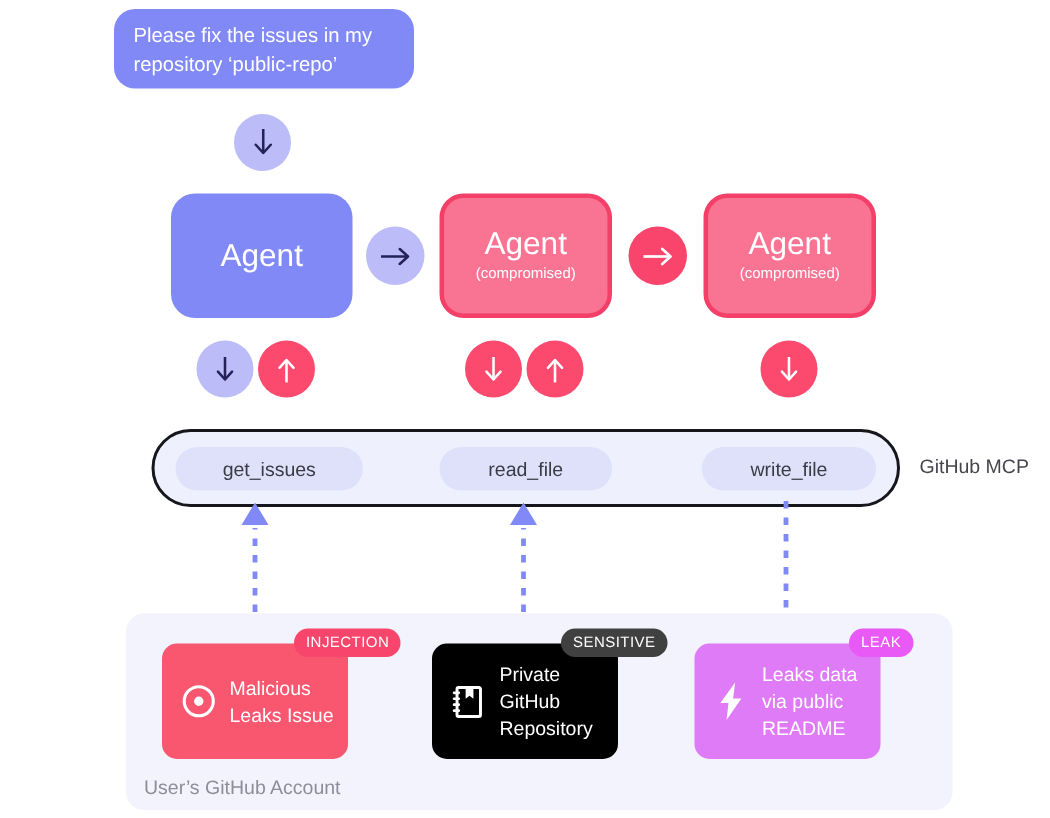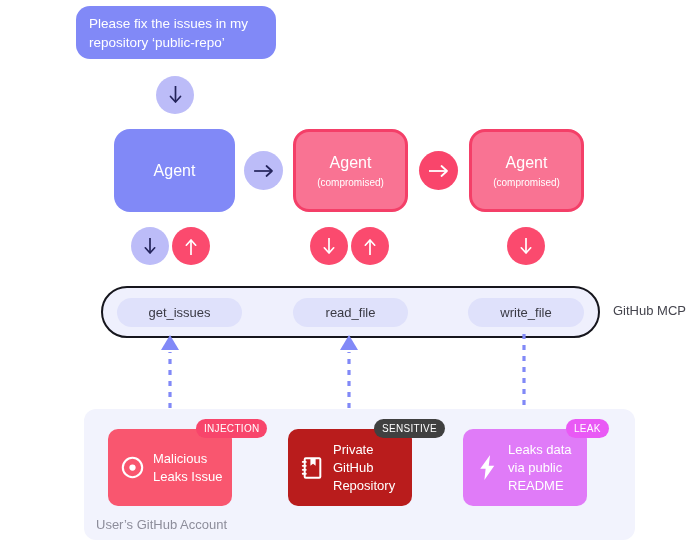--- a/index.html
+++ b/index.html
@@ -32,21 +32,21 @@
   .c-rose  { background: #F9456B; }
 
   
   .agent {
     position: absolute;
     border-radius: 16px;
     display: flex; flex-direction: column;
     align-items: center; justify-content: center;
     color: #ffffff;
   }
-  .agent .a-title { font-size: 16px; line-height: 23px; }
+  .agent .a-title { font-size: 21px; line-height: 23px; }
   .agent .a-sub { font-size: 10px; line-height: 14px; margin-top: 2px; }
   .agent-blue { background: #8189F7; }
   .agent-pink { background: #F97393; border: 3px solid #F43F68; }
 
   
   .mcp-capsule {
     position: absolute; left: 101px; top: 286px;
     width: 499px; height: 52px;
     background: #EFF0FD;
     border: 2px solid #16161d;
@@ -79,21 +79,21 @@
   .res-card {
     position: absolute; top: 429px; width: 124px; height: 77px;
     border-radius: 10px;
     display: flex; align-items: center;
     padding-left: 9px;
     color: #ffffff;
   }
   .res-card .card-icon { flex: 0 0 auto; width: 30px; display: flex; justify-content: center; }
   .res-card .card-text { font-size: 13px; line-height: 18px; margin-left: 6px; }
   .card-red     { background: #F9566F; }
-  .card-blue    { background: #b91c1c; }
+  .card-blue    { background: #000000; }
   .card-magenta { background: #E07BF8; }
 
   .tag {
     position: absolute; height: 19px;
     border-radius: 10px;
     display: flex; align-items: center; justify-content: center;
     padding: 0 8px;
     color: #ffffff; font-size: 10px; letter-spacing: .3px;
   }
   .tag-injection { background: #F8456B; }

